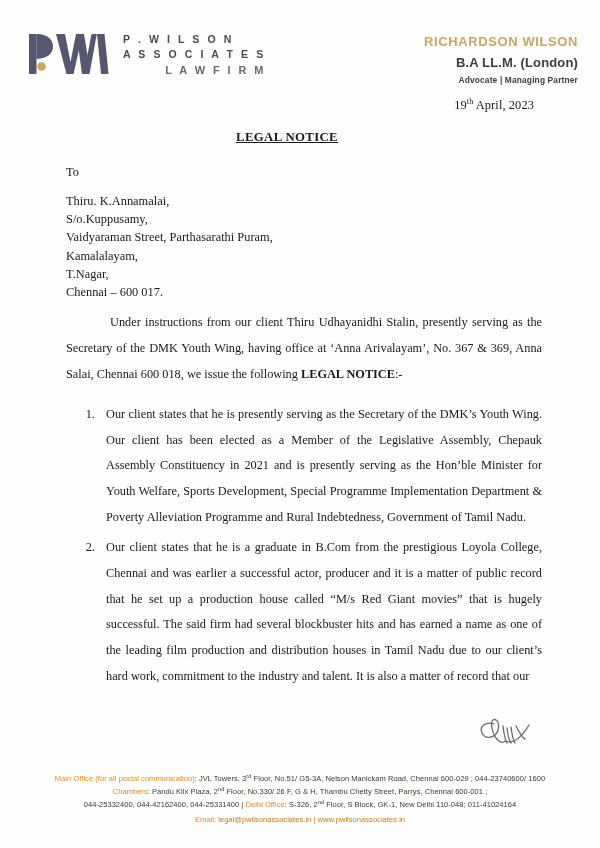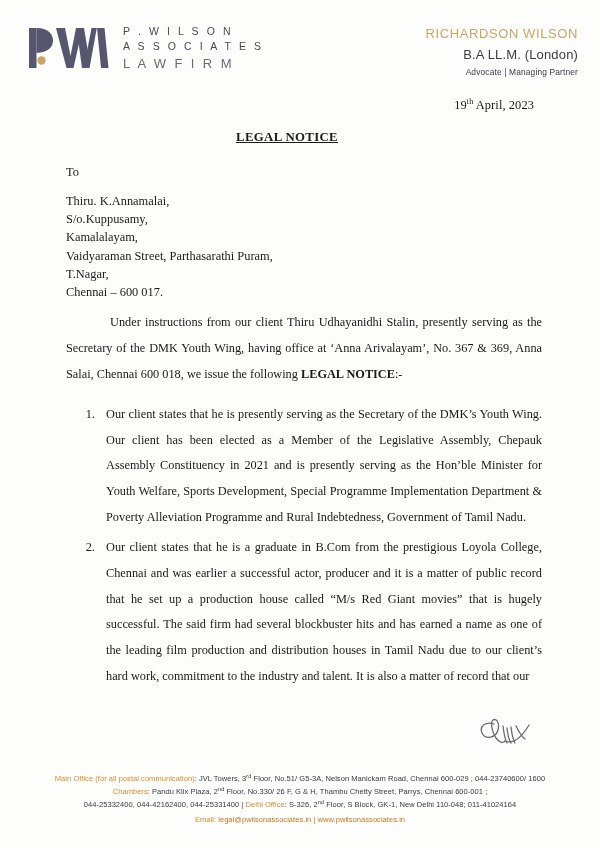--- a/index.html
+++ b/index.html
@@ -18,22 +18,23 @@
 
   .page {
     position: absolute;
     inset: 0;
     background: #fdfdfc;
   }
 
   
   .letterhead {
     position: absolute;
-    top: 8px; left: 0; right: 0;
+    top: 16px; left: 0; right: 0;
     height: 78px;
+    font-weight: bold;
   }
   .brand {
     position: absolute;
     left: 27px;
     top: 14px;
     display: flex;
     align-items: center;
   }
   .logo-mark {
     width: 82px;
@@ -48,24 +49,25 @@
   }
   .brand-line {
     font-family: "Liberation Sans", sans-serif;
     color: #4a4a52;
     font-size: 10.5px;
     letter-spacing: 2.6px;
     line-height: 1.42;
     white-space: nowrap;
   }
   .brand-line.small {
-    font-size: 13px;
+    font-size: 11px;
     letter-spacing: 2.4px;
     color: #6b6b73;
     padding-top: 1px;
+    text-align: right;
   }
 
   .partner {
     position: absolute;
     right: 22px;
     top: 16px;
     text-align: right;
     font-family: "Liberation Sans", sans-serif;
   }
   .partner-name {
@@ -229,22 +231,22 @@
 
     <div class="date-line"><span>19</span><sup>th</sup><span> April, 2023</span></div>
 
     <div class="doc-title">LEGAL NOTICE</div>
 
     <div class="to-label">To</div>
 
     <div class="addr">
       <div>Thiru. K.Annamalai,</div>
       <div>S/o.Kuppusamy,</div>
+      <div>Vaidyaraman Street, Parthasarathi Puram,</div>
       <div>Kamalalayam,</div>
-      <div>Vaidyaraman Street, Parthasarathi Puram,</div>
       <div>T.Nagar,</div>
       <div>Chennai – 600 017.</div>
     </div>
 
 
     <p class="para intro"><span>Under instructions from our client Thiru Udhayanidhi Stalin, presently serving as the Secretary of the DMK Youth Wing, having office at ‘Anna Arivalayam’, No. 367 &amp; 369, Anna Salai, Chennai 600 018, we issue the following </span><b>LEGAL NOTICE</b><span>:-</span></p>
 
     <ol class="clauses">
       <li>Our client states that he is presently serving as the Secretary of the DMK’s Youth Wing. Our client has been elected as a Member of the Legislative Assembly, Chepauk Assembly Constituency in 2021 and is presently serving as the Hon’ble Minister for Youth Welfare, Sports Development, Special Programme Implementation Department &amp; Poverty Alleviation Programme and Rural Indebtedness, Government of Tamil Nadu.</li>
       <li>Our client states that he is a graduate in B.Com from the prestigious Loyola College, Chennai and was earlier a successful actor, producer and it is a matter of public record that he set up a production house called “M/s Red Giant movies” that is hugely successful. The said firm had several blockbuster hits and has earned a name as one of the leading film production and distribution houses in Tamil Nadu due to our client’s hard work, commitment to the industry and talent. It is also a matter of record that our</li>

